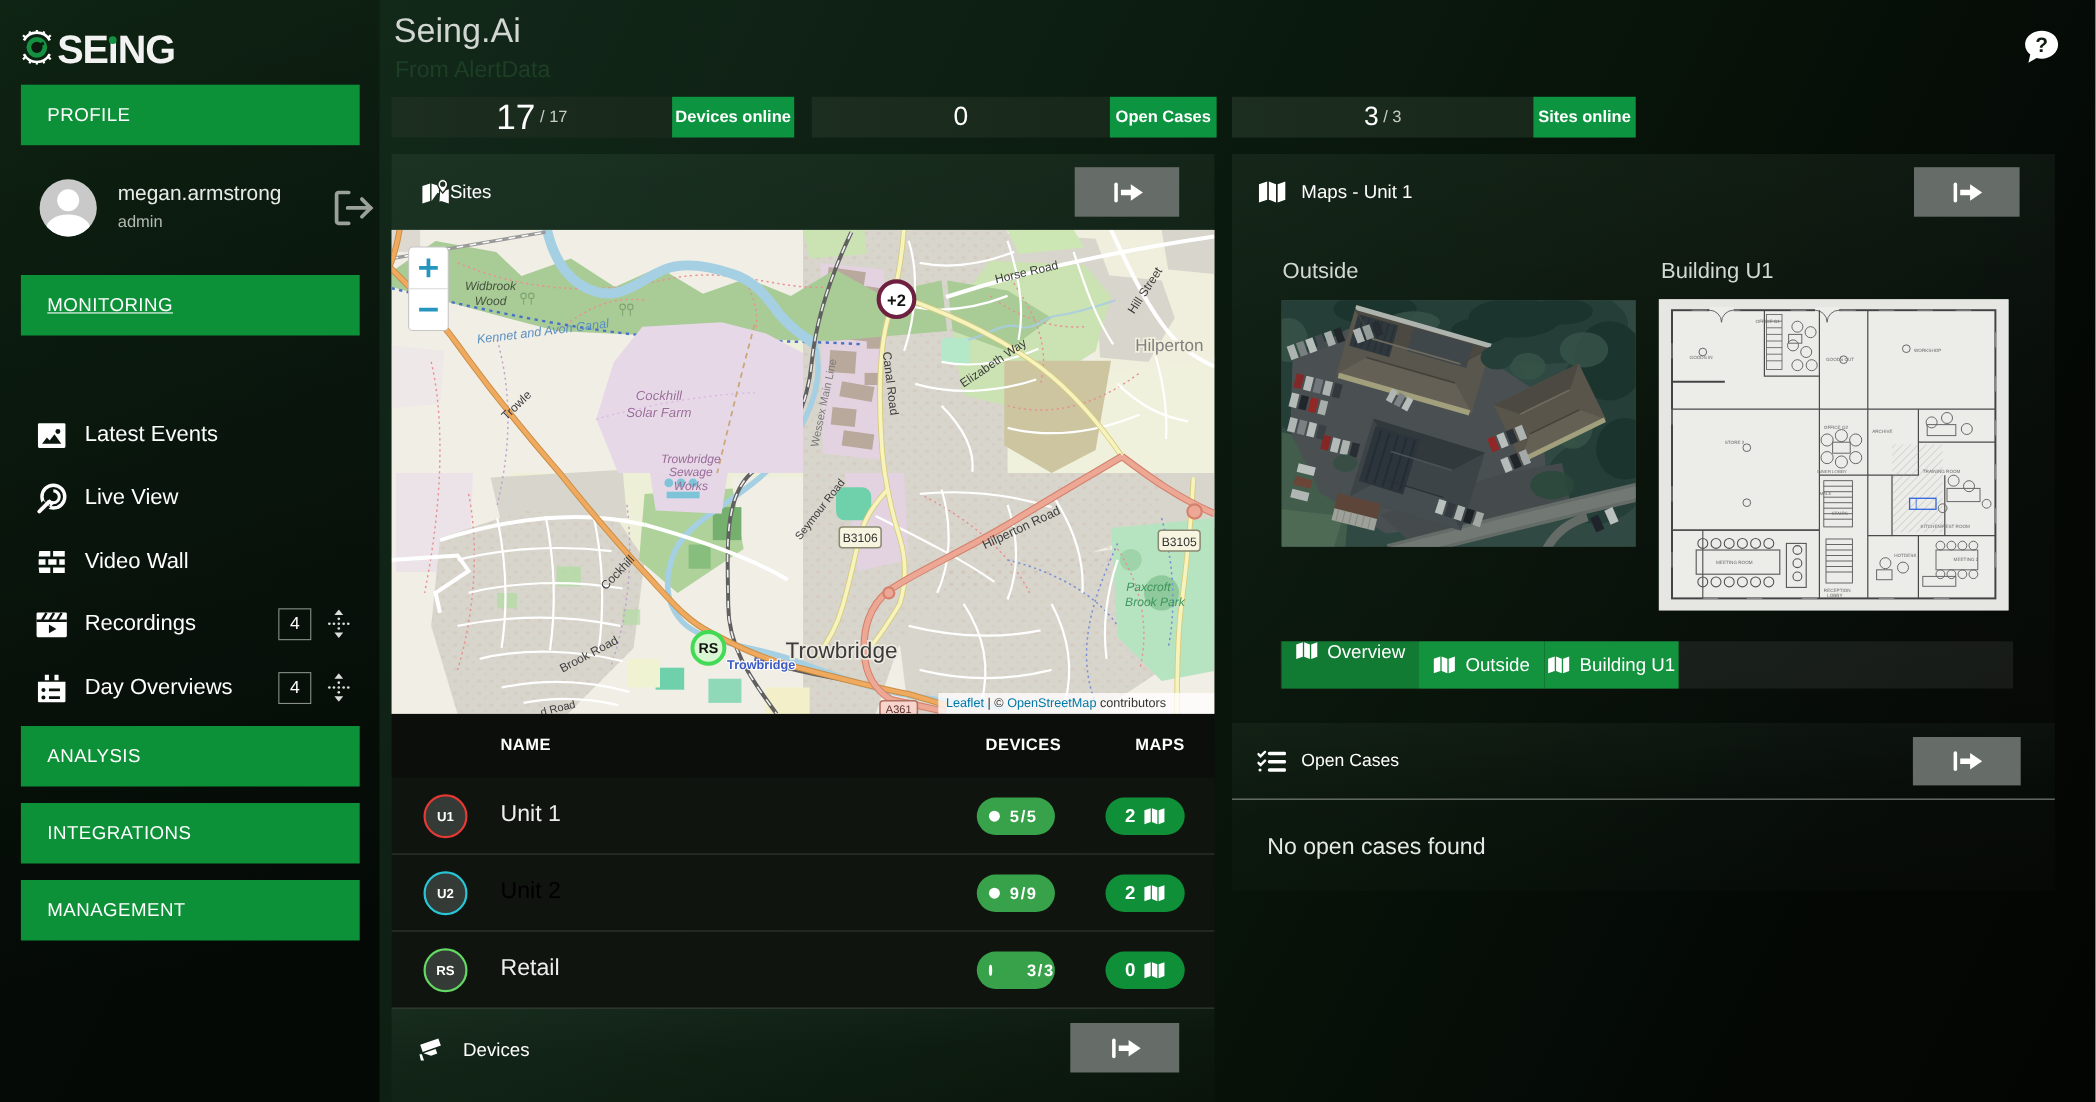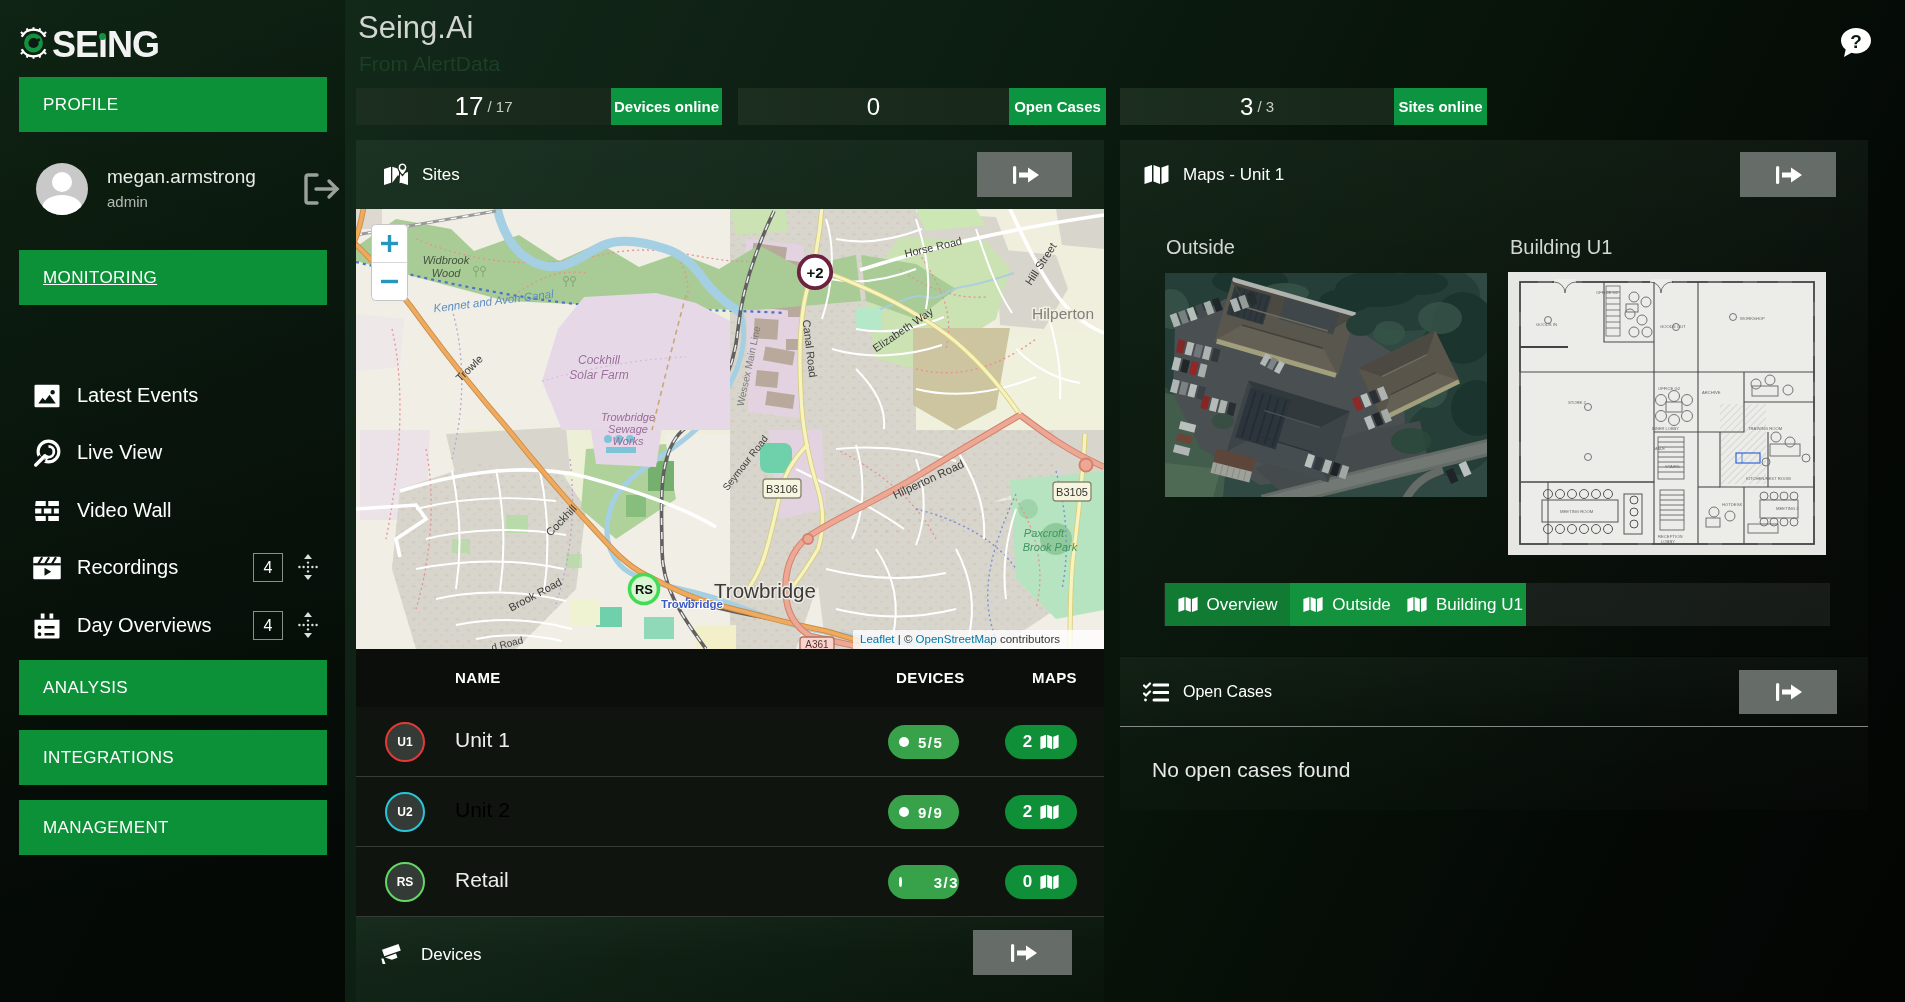--- a/index.html
+++ b/index.html
@@ -131,21 +131,21 @@
 
 <div style="position:absolute;left:358px;top:10px;font-size:31px;color:#d2d6d2;">Seing.Ai</div>
 <div style="position:absolute;left:359px;top:52px;font-size:21px;color:#1c3f25;">From AlertData</div>
 <svg style="position:absolute;left:1838px;top:26px;" width="36" height="34" viewBox="0 0 36 34">
     <path fill="#fff" d="M18 2C9.7 2 3 7.6 3 14.5c0 3.6 1.8 6.8 4.7 9.1L6 31l7.4-4.2c1.5.4 3 .6 4.6.6 8.3 0 15-5.6 15-12.9S26.3 2 18 2z"></path>
     <text x="18" y="21.5" font-size="19" font-weight="bold" fill="#0d1a10" text-anchor="middle">?</text>
   </svg>
 
 <div style="position:absolute;left:356px;top:88px;width:366px;height:37px;background:linear-gradient(90deg,#1c2e1f,#162619);"></div>
 <div style="position:absolute;left:356px;top:88px;width:255px;height:37px;display:flex;align-items:center;justify-content:center;color:#fff;">
-    <span style="font-size:26px;">17</span>
+    <span style="font-size:32px;">17</span>
     <span style="font-size:15px;color:#c9cdc9;">&nbsp;/ 17</span>
   </div>
 <div style="position:absolute;left:611px;top:88px;width:111px;height:37px;background:#0d9440;color:#fff;font-size:15px;font-weight:bold;display:flex;align-items:center;justify-content:center;">Devices online</div>
 
 <div style="position:absolute;left:738px;top:88px;width:368px;height:37px;background:linear-gradient(90deg,#1c2e1f,#162619);"></div>
 <div style="position:absolute;left:738px;top:88px;width:271px;height:37px;display:flex;align-items:center;justify-content:center;color:#fff;font-size:24px;">0</div>
 <div style="position:absolute;left:1009px;top:88px;width:97px;height:37px;background:#0d9440;color:#fff;font-size:15px;font-weight:bold;display:flex;align-items:center;justify-content:center;">Open Cases</div>
 
 <div style="position:absolute;left:1120px;top:88px;width:367px;height:37px;background:linear-gradient(90deg,#1c2e1f,#162619);"></div>
 <div style="position:absolute;left:1120px;top:88px;width:274px;height:37px;display:flex;align-items:center;justify-content:center;color:#fff;">
@@ -153,21 +153,21 @@
     <span style="font-size:15px;color:#c9cdc9;">&nbsp;/ 3</span>
   </div>
 <div style="position:absolute;left:1394px;top:88px;width:93px;height:37px;background:#0d9440;color:#fff;font-size:15px;font-weight:bold;display:flex;align-items:center;justify-content:center;">Sites online</div>
 
 <div class="panel" style="left:356px;top:140px;width:748px;height:772px;"></div>
 <div class="phead" style="left:383px;top:140px;height:69px;">
   <svg width="26" height="24" viewBox="0 0 26 24" fill="#fff">
       <path d="M1 6l7-2.2v16L1 22zM9.3 3.8 16 6v6.6a6 6 0 0 1-1.2-.4L9.3 19.8zM17.3 9.2l.2.3 1 1.5 6.5-2V22l-7-2.2-1.5.5z"></path>
       <path d="M19.5 0a4.5 4.5 0 0 0-4.5 4.5c0 3 4.5 8 4.5 8s4.5-5 4.5-8A4.5 4.5 0 0 0 19.5 0zm0 6.2a1.8 1.8 0 1 1 0-3.6 1.8 1.8 0 0 1 0 3.6z" stroke="#1b2b1e" stroke-width="1.2"></path>
     </svg>
-  <span style="margin-left:13px;">Sites</span>
+  <span style="">Sites</span>
 </div>
 <div class="exportbtn" style="left:977px;top:152px;width:95px;height:45px;">
   <svg width="30" height="22" viewBox="0 0 30 22" fill="#fff">
       <rect x="3" y="2" width="3.2" height="18" rx="1.6"></rect>
       <path d="M9 8.5h9V3.5L29 11l-11 7.5v-5H9z"></path>
     </svg>
 </div>
 
 <div id="map" style="position:absolute;left:356px;top:209px;width:748px;height:440px;background:#f1eee6;overflow:hidden;">
 <svg width="748" height="440" viewBox="0 0 748 440" font-family="Liberation Sans, sans-serif">
@@ -875,21 +875,21 @@
     <text x="238" y="208" font-size="4.2">KITCHEN/REST ROOM</text>
     <text x="150" y="266" font-size="4.2">RECEPTION</text>
     <text x="153" y="271" font-size="4.2">LOBBY</text>
     <text x="214" y="234" font-size="4.2">HOTDESK</text>
     <text x="268" y="238" font-size="4.2">MEETING 2</text>
   </g>
 </svg>
 </div>
 
 <div style="position:absolute;left:1164px;top:583px;width:666px;height:43px;background:rgba(255,255,255,0.07);"></div>
-<div style="position:absolute;left:1165px;top:583px;width:125px;height:43px;background:#117a33;color:#fff;display:flex;align-items:center;justify-content:center;font-size:17px;">
+<div style="position:absolute;left:1165px;top:583px;width:125px;height:43px;background:#117a33;color:#fff;display:flex;align-items:flex-start;justify-content:center;font-size:17px;">
   <svg width="20" height="17" viewBox="0 0 25 21" fill="#fff" style="margin-right:9px;">
       <path d="M0.5 3.5 8 1v16.5L0.5 20zM9.5 1 16 3.5V20l-6.5-2.5zM17.5 3.5 24.5 1v16.5L17.5 20z"></path>
     </svg>Overview</div>
 <div style="position:absolute;left:1290px;top:583px;width:114px;height:43px;background:#13933e;color:#fff;display:flex;align-items:center;justify-content:center;font-size:17px;">
   <svg width="20" height="17" viewBox="0 0 25 21" fill="#fff" style="margin-right:9px;">
       <path d="M0.5 3.5 8 1v16.5L0.5 20zM9.5 1 16 3.5V20l-6.5-2.5zM17.5 3.5 24.5 1v16.5L17.5 20z"></path>
     </svg>Outside</div>
 <div style="position:absolute;left:1404px;top:583px;width:122px;height:43px;background:#13933e;color:#fff;display:flex;align-items:center;justify-content:center;font-size:17px;">
   <svg width="20" height="17" viewBox="0 0 25 21" fill="#fff" style="margin-right:9px;">
       <path d="M0.5 3.5 8 1v16.5L0.5 20zM9.5 1 16 3.5V20l-6.5-2.5zM17.5 3.5 24.5 1v16.5L17.5 20z"></path>

